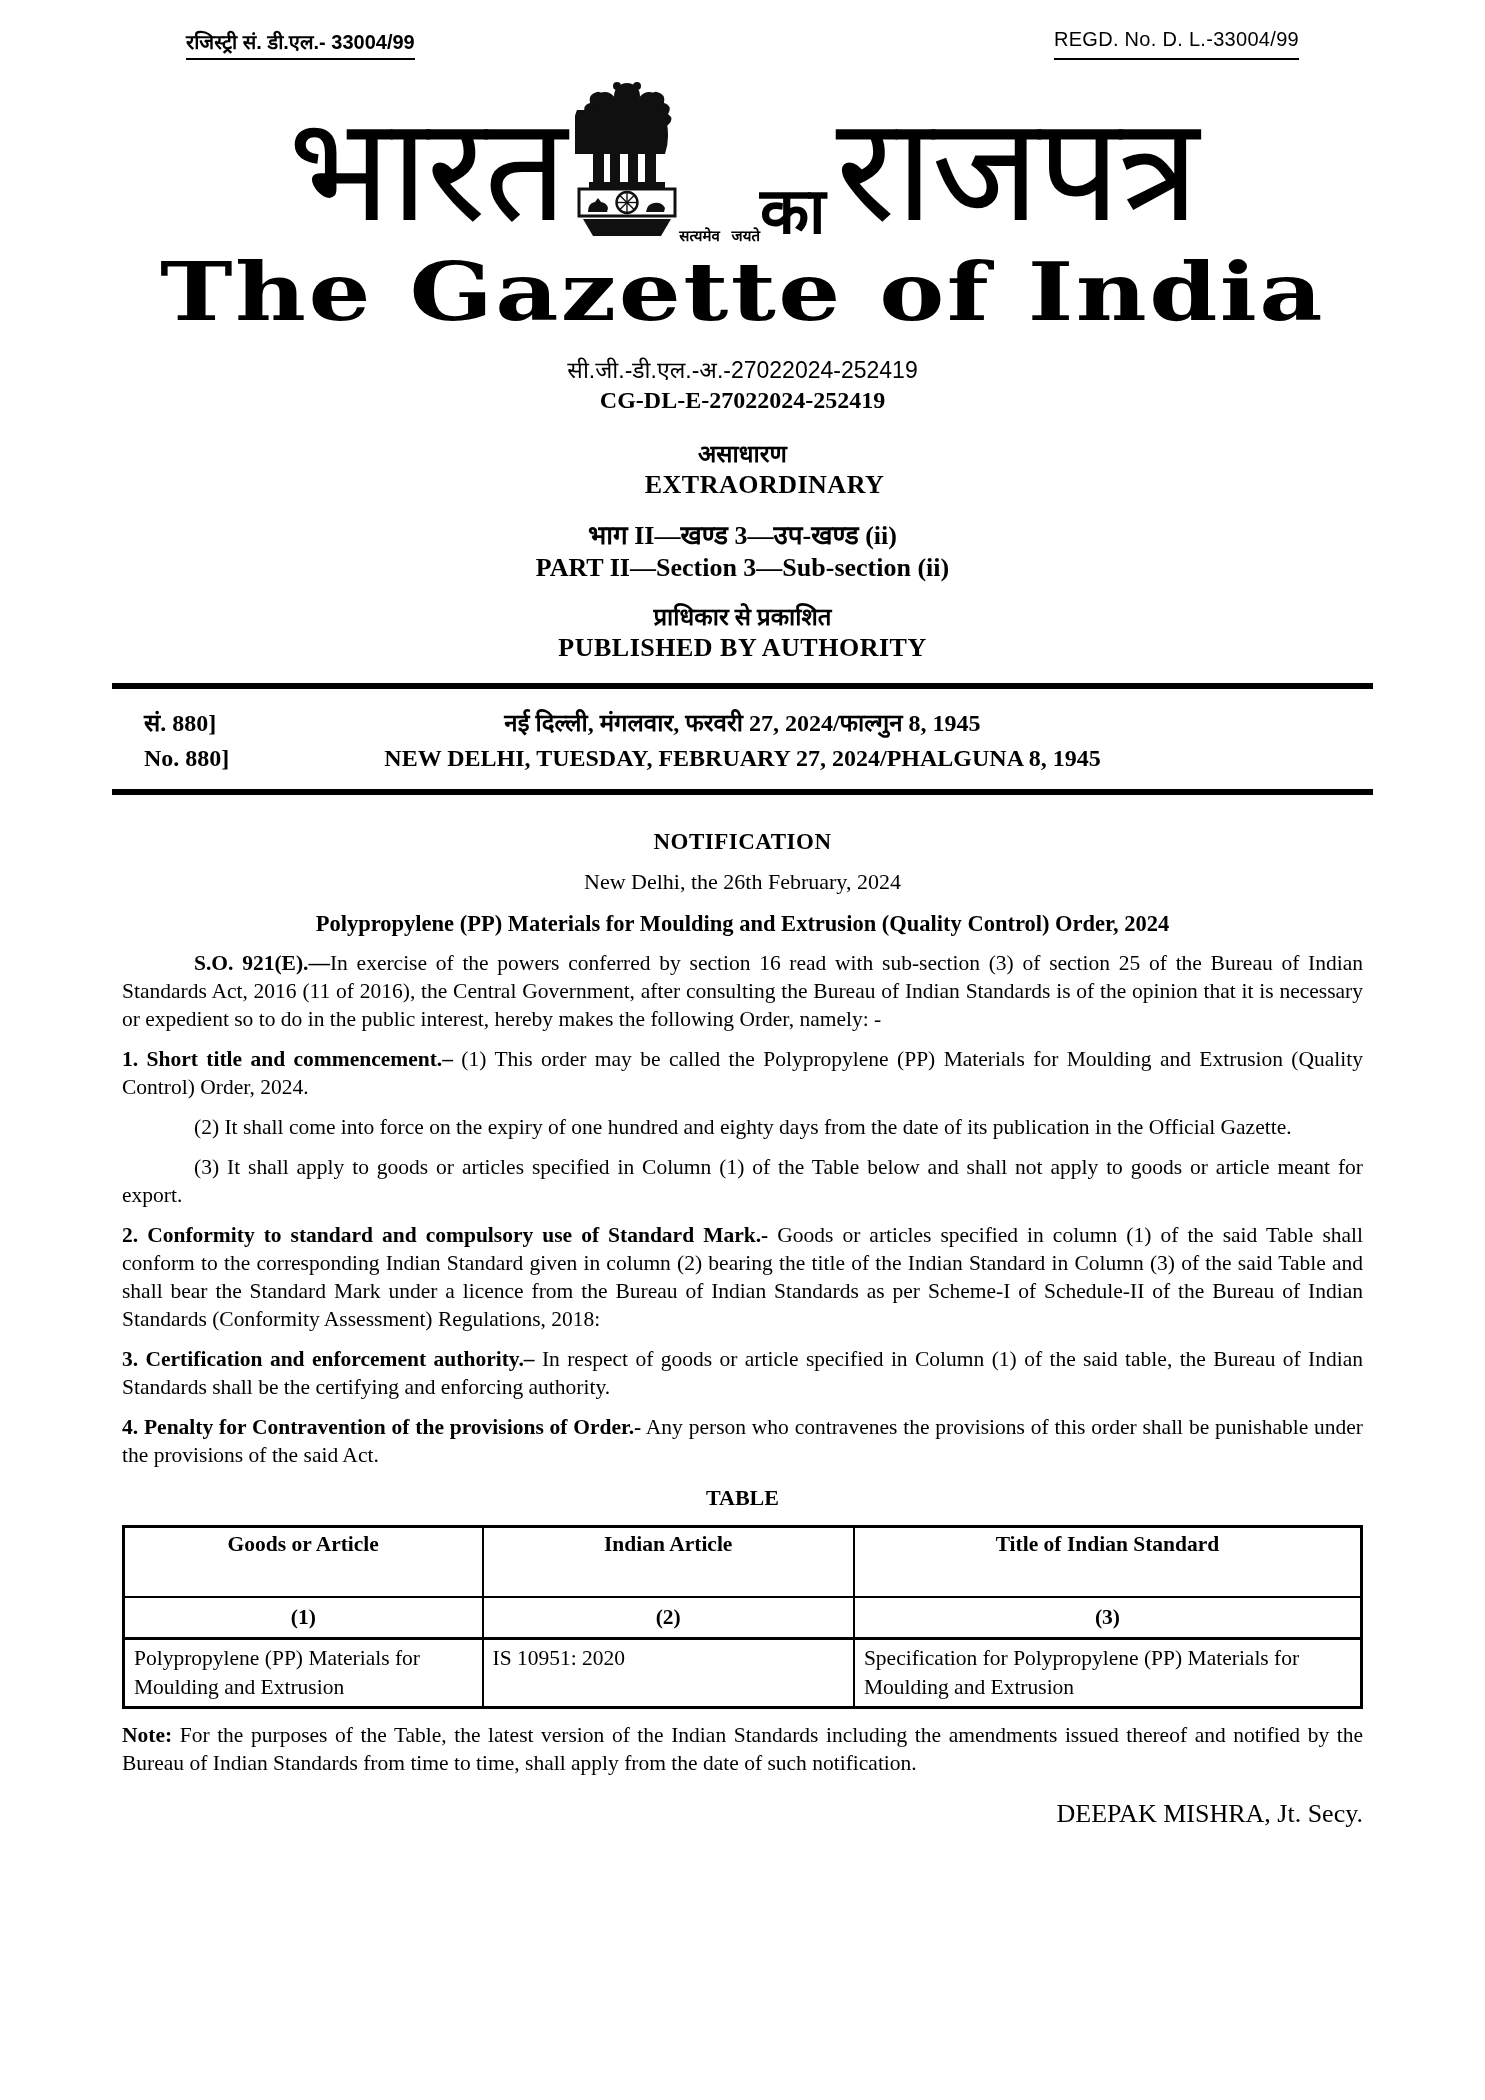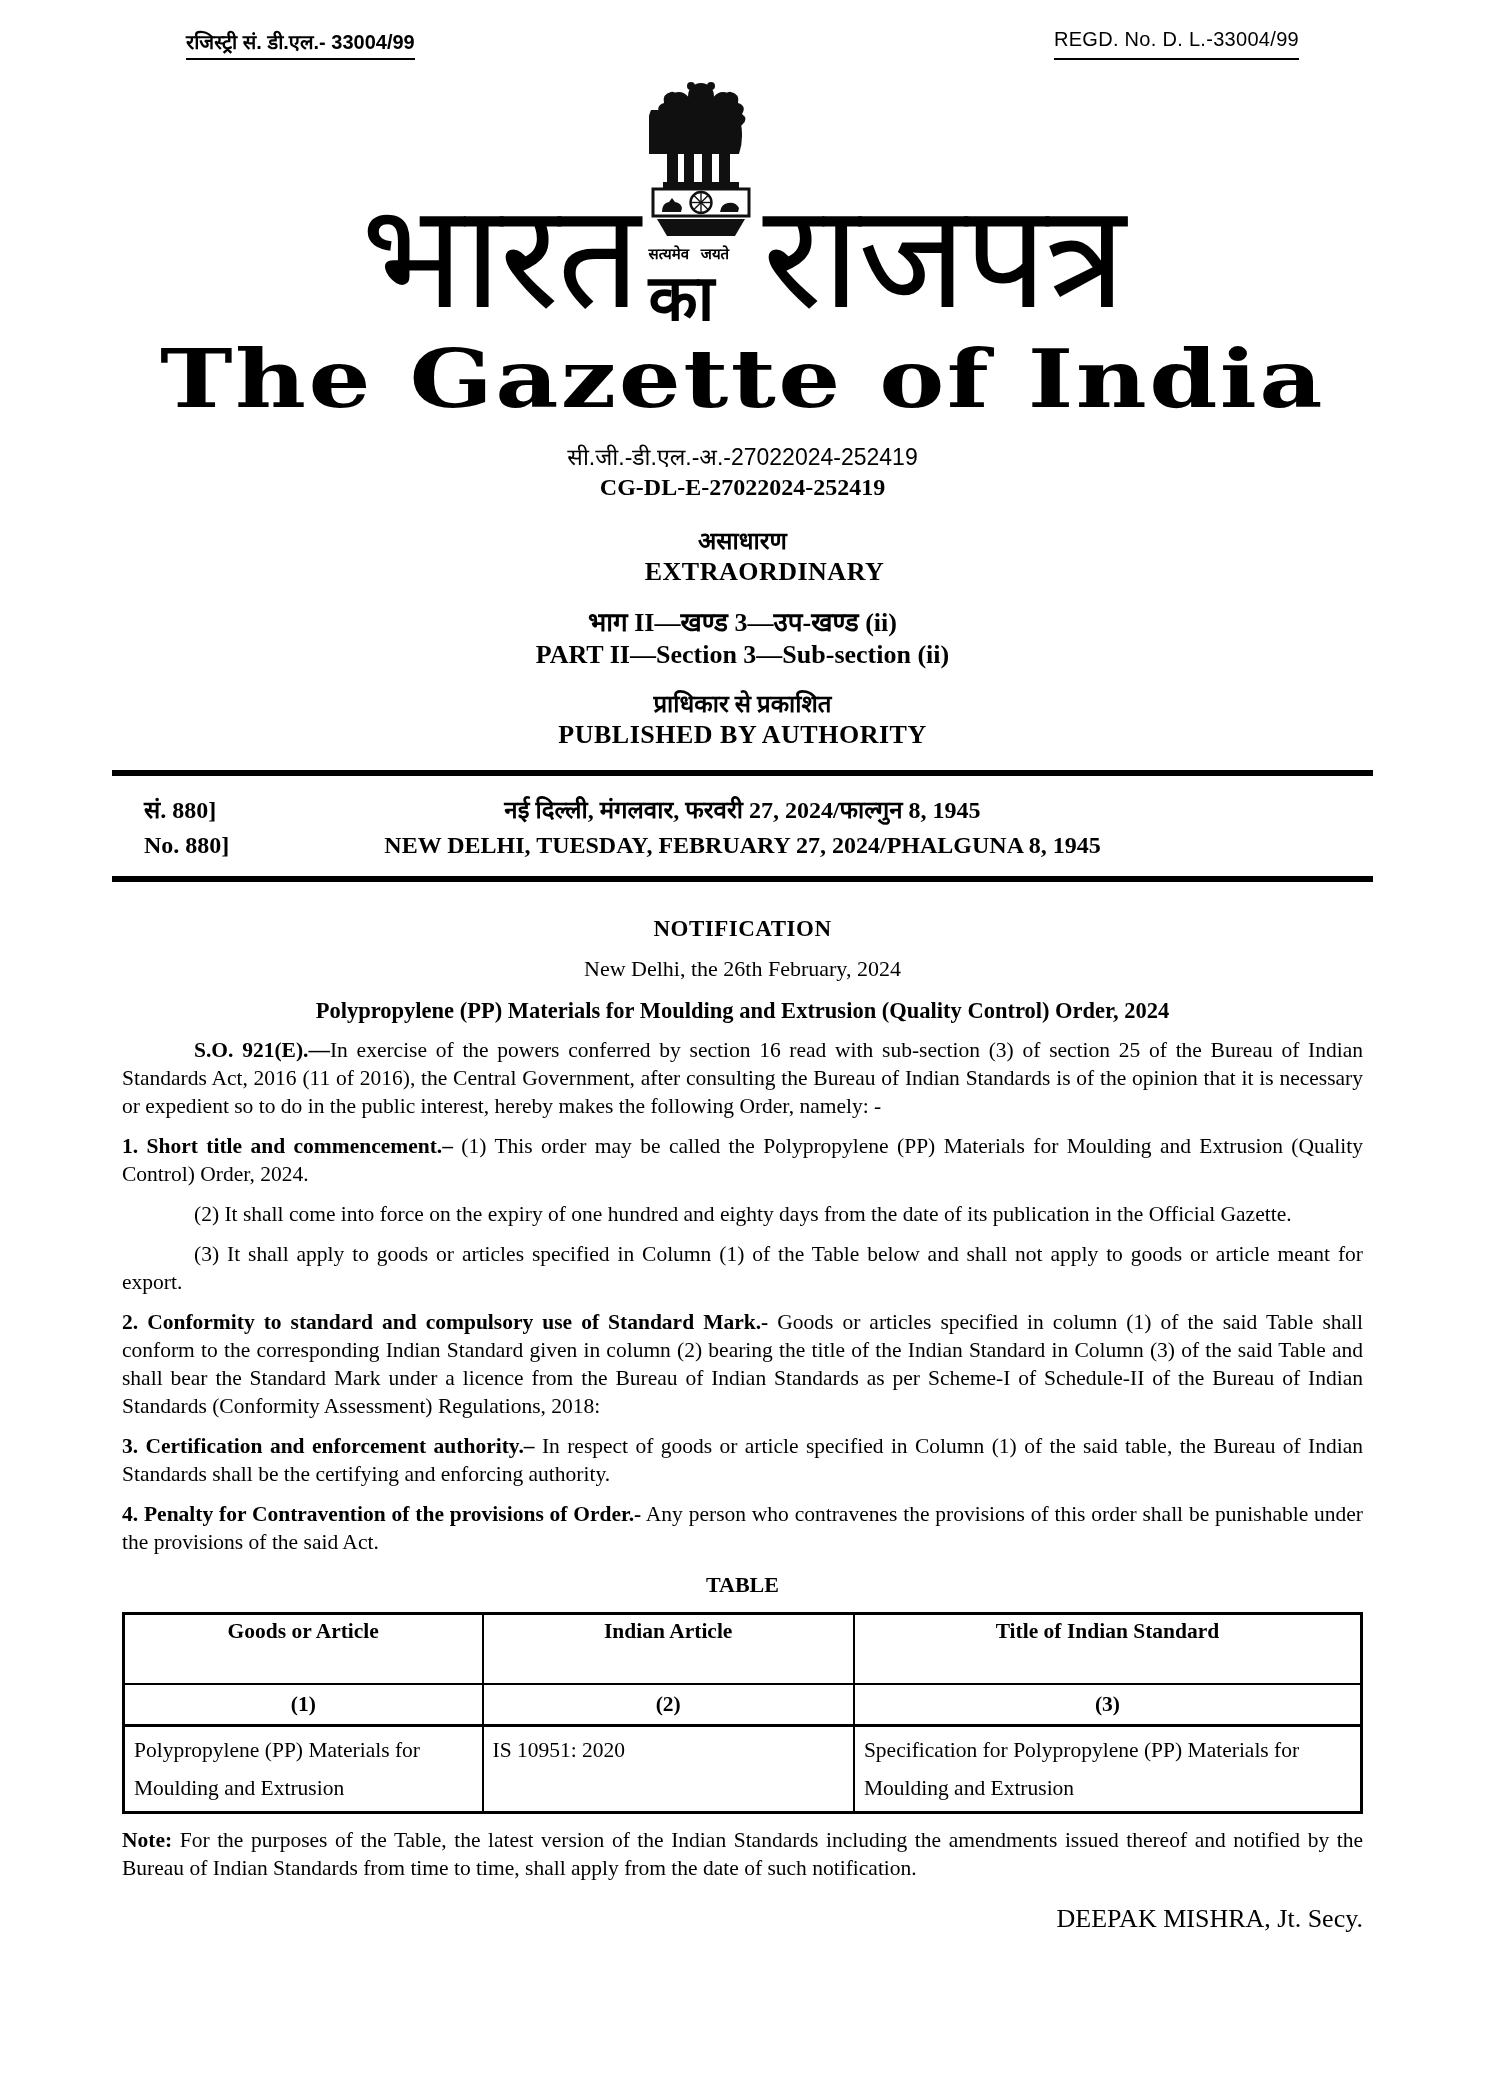--- a/index.html
+++ b/index.html
@@ -25,21 +25,21 @@
 
   
   .masthead {
     display:flex; justify-content:center; align-items:flex-end;
     margin-top:16px; line-height:1;
   }
   .hindi-big {
     font-size:146px; font-weight:normal; line-height:1;
     letter-spacing:-2px; white-space:nowrap;
   }
-  .emblem-col { display:flex; flex-direction:column; align-items:flex-start; margin:0 10px; }
+  .emblem-col { display:flex; align-items:flex-end; margin:0 10px; }
   .motto { font-size:15px; font-weight:bold; margin-top:3px; word-spacing:8px; white-space:nowrap; }
   .hindi-ka { font-size:64px; font-weight:bold; line-height:1; margin-top:5px; }
 
   .gazette-title {
     text-align:center; font-weight:bold; font-size:80px; line-height:1.1;
     margin-top:4px; white-space:nowrap;
     transform:scaleX(1.22); transform-origin:center;
     letter-spacing:2px;
     font-family:"DejaVu Serif","Liberation Serif",serif;
   }
@@ -71,21 +71,21 @@
   .order-title { text-align:center; font-weight:bold; font-size:22.5px; margin-top:16px; }
 
   .para { font-size:21.5px; line-height:28px; text-align:justify; margin-top:12px; }
   .para.indent { text-indent:72px; }
 
   .table-caption { text-align:center; font-weight:bold; font-size:22px; margin-top:16px; }
   table { width:100%; border-collapse:collapse; margin-top:14px; border:3px solid #000; }
   th, td { border:2px solid #000; font-size:21.5px; padding:4px 9px; }
   .th-row th { text-align:center; vertical-align:top; height:70px; font-weight:bold; }
   .num-row td { text-align:center; font-weight:bold; height:42px; border-bottom:3px solid #000; vertical-align:middle; }
-  .data-row td { vertical-align:top; height:66px; line-height:38px; }
+  .data-row td { vertical-align:top; height:66px; line-height:29px; }
 
   .note-para { margin-top:12px; }
   .file-no { text-align:right; font-size:22px; margin-top:26px; }
   .signature { text-align:right; font-size:26px; margin-top:22px; }
 </style>
 </head>
 <body>
 
 <div class="page">
 

